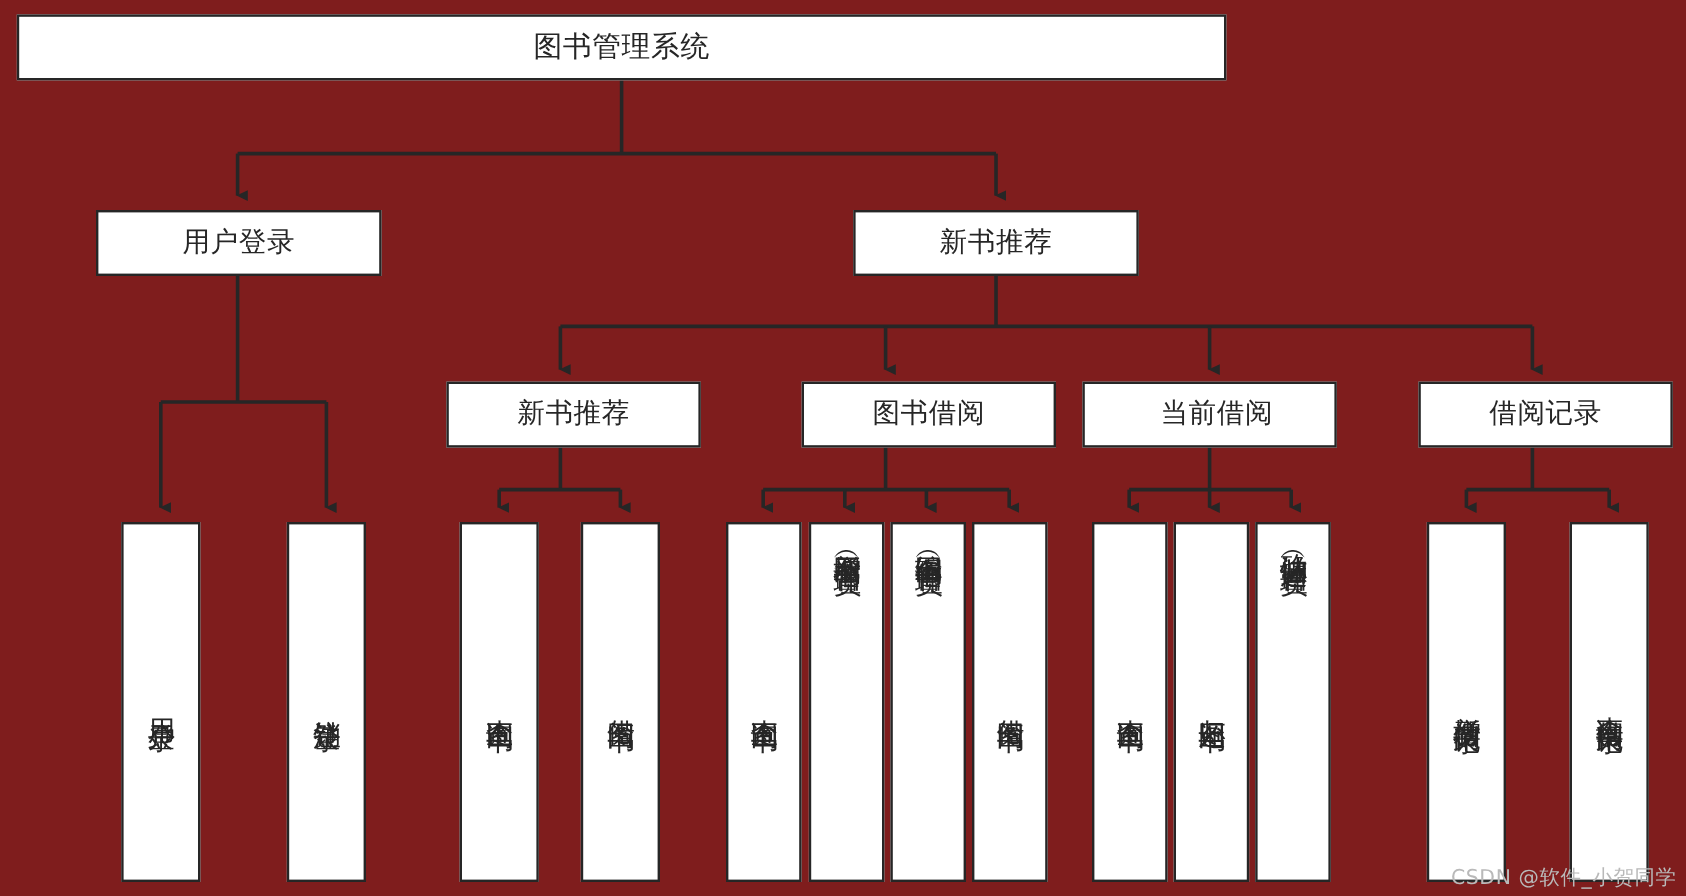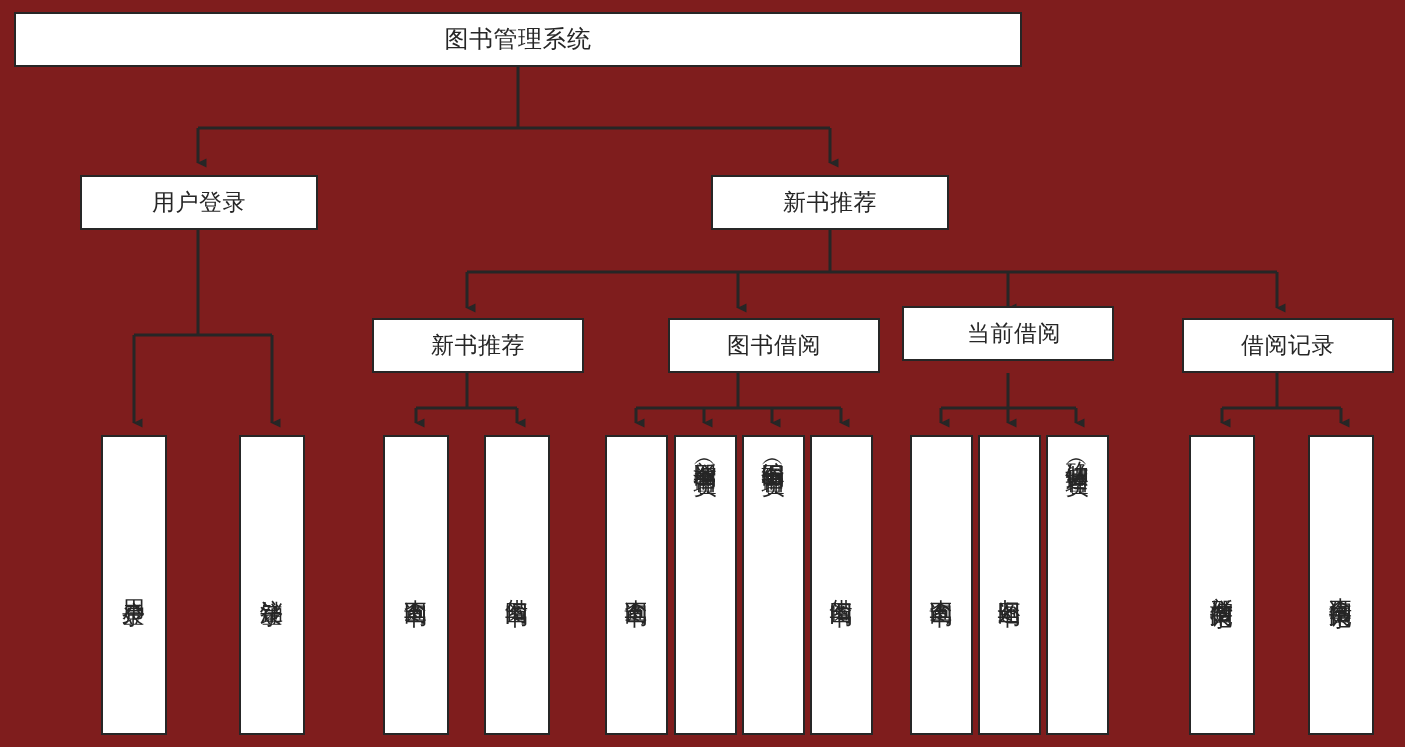--- a/index.html
+++ b/index.html
@@ -150,21 +150,21 @@
   </div>
 
   <div class="node h" style="left:372px; top:318px; width:212px; height:55px;">
     <span class="node-label">新书推荐</span>
   </div>
 
   <div class="node h" style="left:632px; top:318px; width:212px; height:55px;margin-left:36px;">
     <span class="node-label">图书借阅</span>
   </div>
 
-  <div class="node h" style="left:902px; top:306px; width:212px; height:55px;padding-left:12px;">
+  <div class="node h" style="left:902px; top:318px; width:212px; height:55px;padding-left:12px;">
     <span class="node-label">当前借阅</span>
   </div>
 
   <div class="node h" style="left:1171px; top:318px; width:212px; height:55px;margin-left:11px;">
     <span class="node-label">借阅记录</span>
   </div>
 
   <div class="node v tall-center" style="left:101px; top:435px; width:66px; height:300px;">
     <span class="node-label">用户登录</span>
   </div>
@@ -210,14 +210,15 @@
   </div>
 
   <div class="node v tall-center" style="left:1189px; top:435px; width:66px; height:300px;">
     <span class="node-label">新增借阅记录</span>
   </div>
 
   <div class="node v tall-center" style="left:1308px; top:435px; width:66px; height:300px;">
     <span class="node-label">查询借阅记录</span>
   </div>
 
+  <div id="watermark">CSDN @软件_小贺同学</div>
 
 </div>
 
 </body></html>

